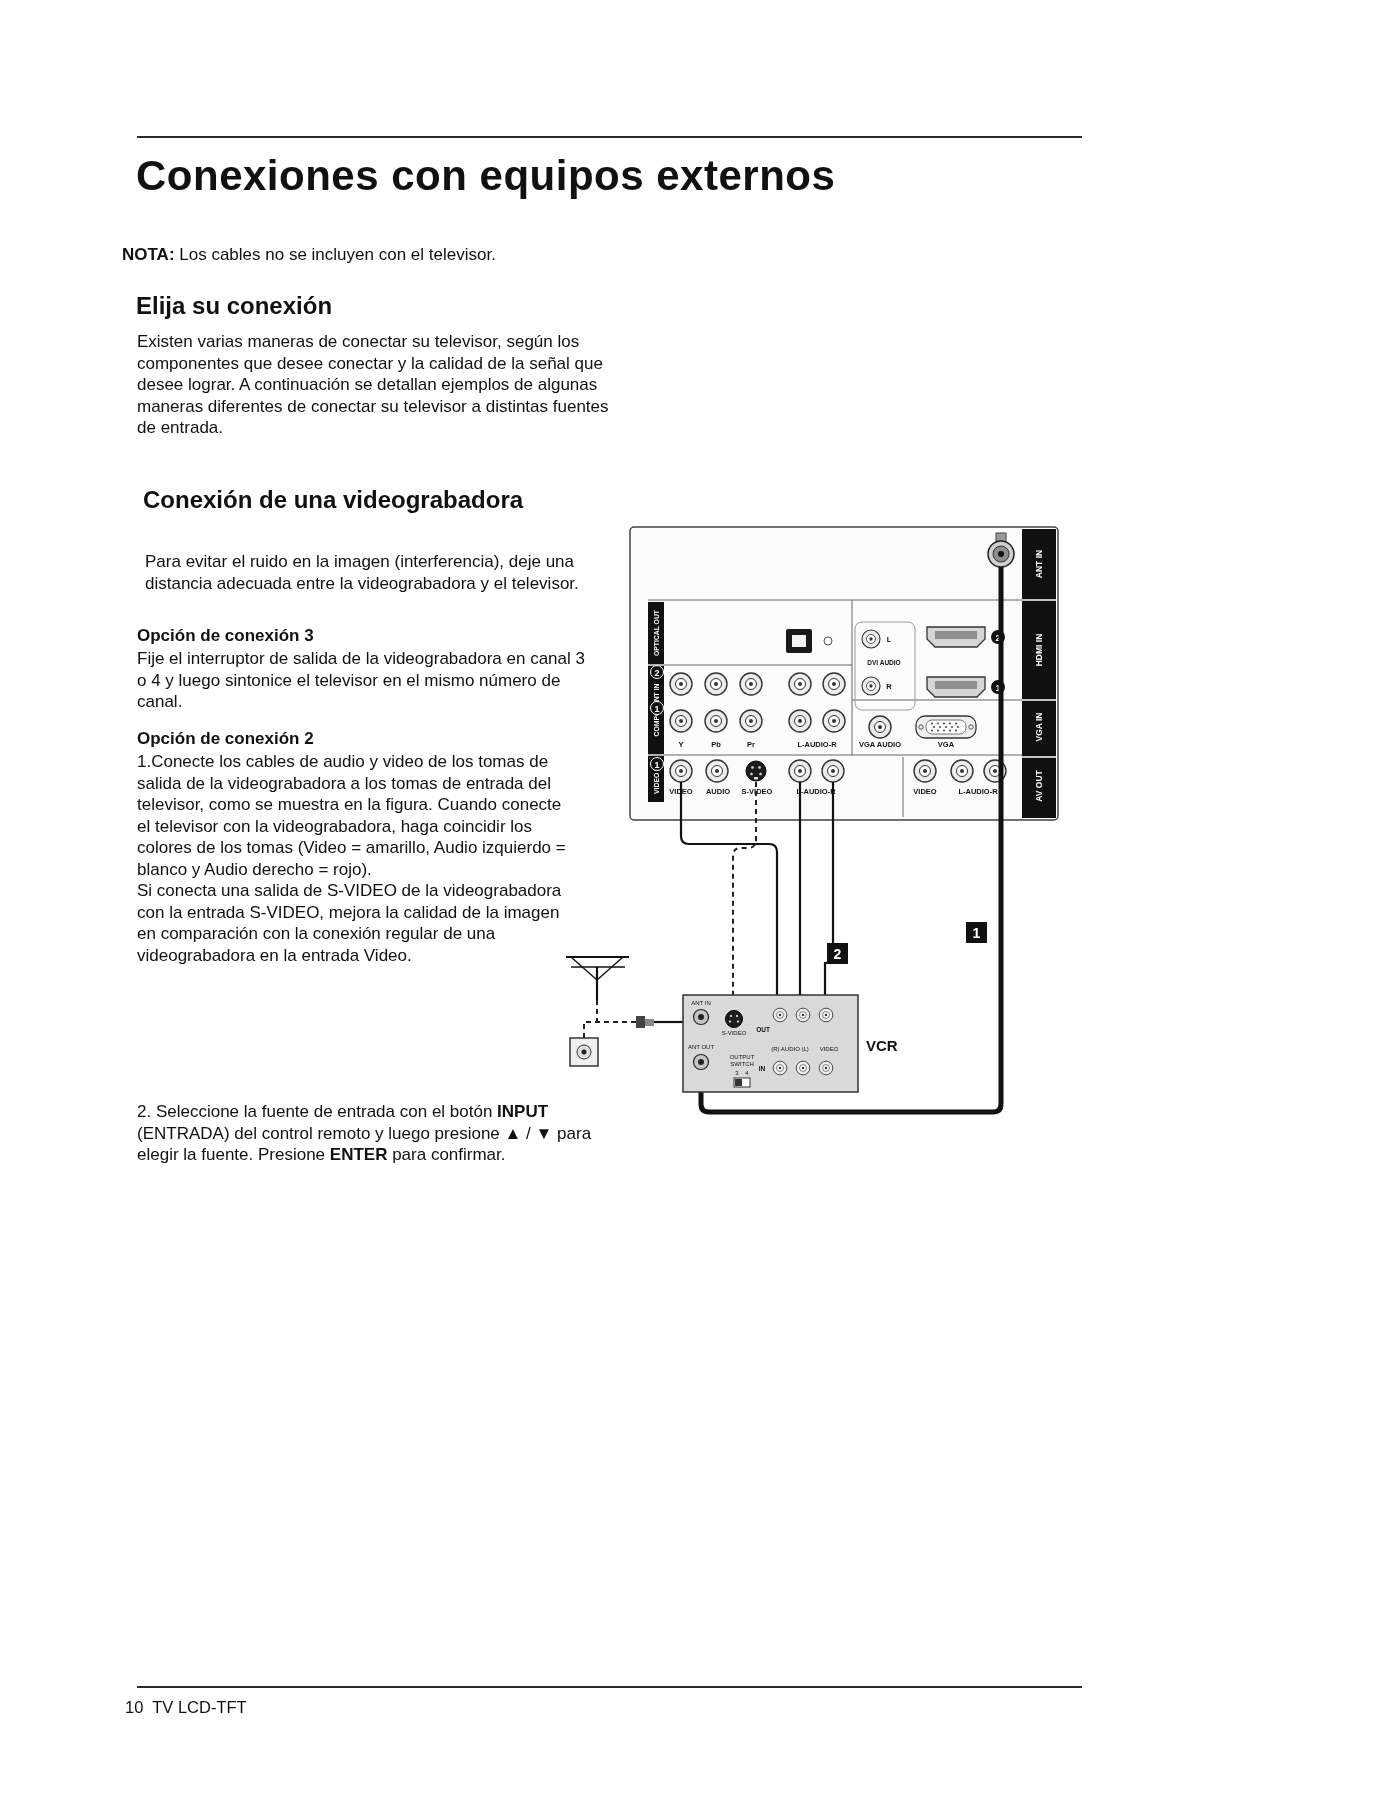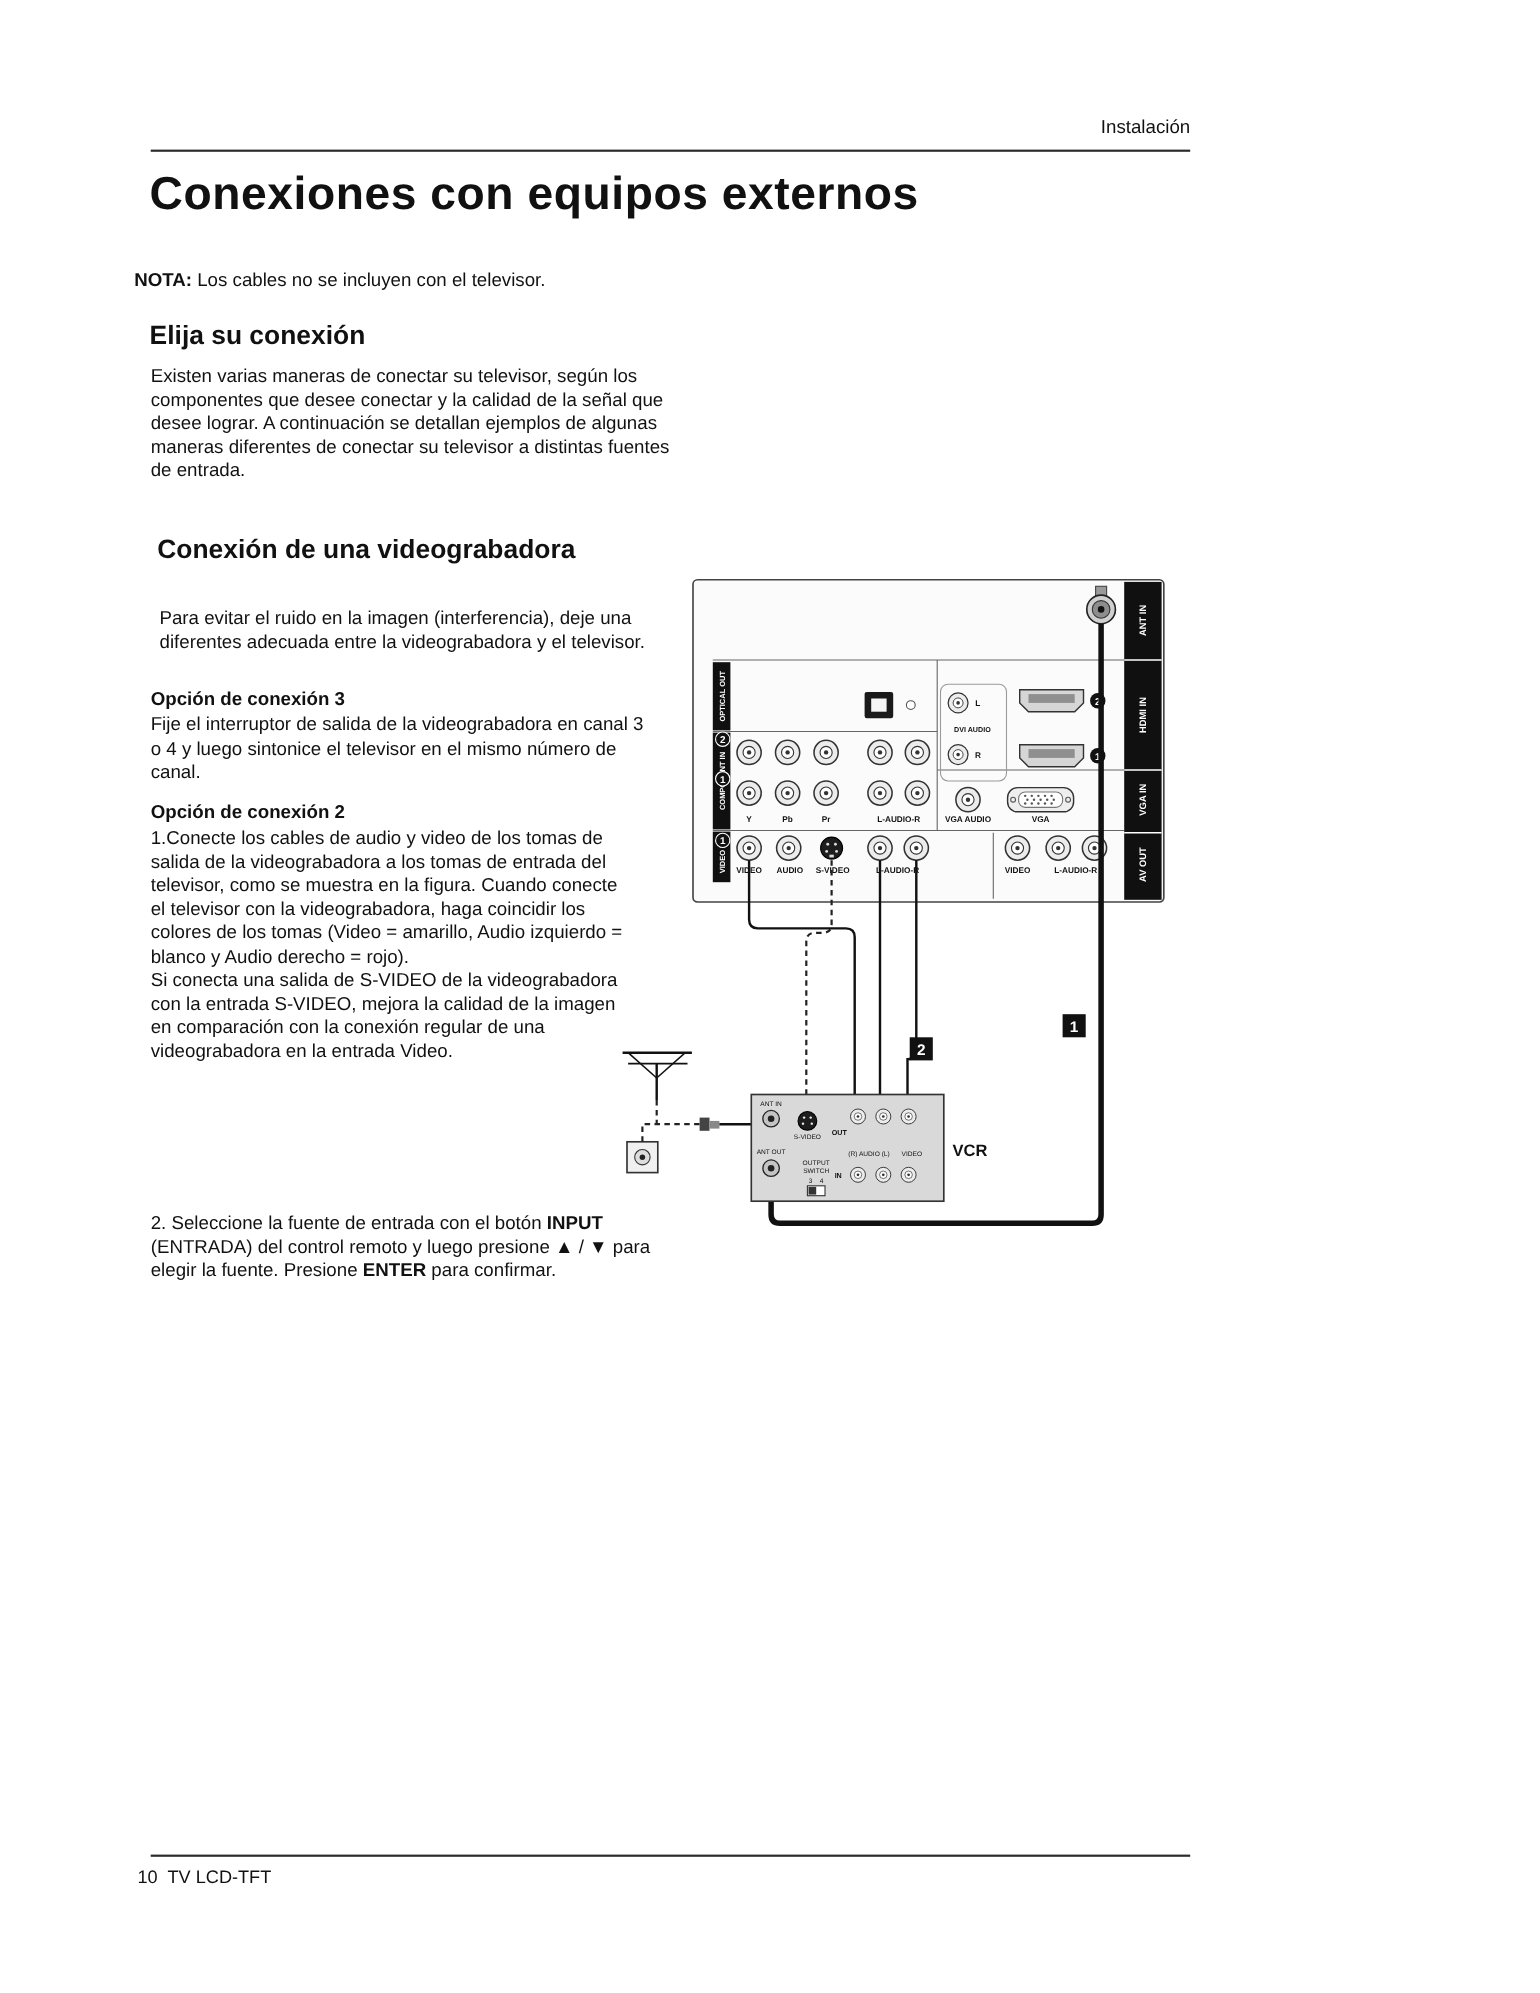--- a/index.html
+++ b/index.html
@@ -45,32 +45,31 @@
   .cable-thick{stroke:#111;stroke-width:5;fill:none;}
   .dashed{stroke:#222;stroke-width:2;fill:none;stroke-dasharray:5 4;}
   .divider{stroke:#666;stroke-width:1;}
   .group-box{fill:none;stroke:#9a9a9a;stroke-width:1;}
 </style>
 </head>
 <body>
 
 <div class="page">
 
-  <div class="hdr">Instalación</div>
   <div class="rule rule-top"></div>
 
   <h1 class="title">Conexiones con equipos externos</h1>
 
   <p class="nota"><b>NOTA:</b><span> Los cables no se incluyen con el televisor.</span></p>
 
   <h2 class="h-choose">Elija su conexión</h2>
   <p class="body choose-body">Existen varias maneras de conectar su televisor, según los componentes que desee conectar y la calidad de la señal que desee lograr. A continuación se detallan ejemplos de algunas maneras diferentes de conectar su televisor a distintas fuentes de entrada.</p>
 
   <h3 class="h-vcr">Conexión de una videograbadora</h3>
-  <p class="body vcr-intro">Para evitar el ruido en la imagen (interferencia), deje una diferentes adecuada entre la videograbadora y el televisor.</p>
+  <p class="body vcr-intro">Para evitar el ruido en la imagen (interferencia), deje una distancia adecuada entre la videograbadora y el televisor.</p>
 
   <h4 class="opt opt1-h">Opción de conexión 3</h4>
   <p class="body opt1-b">Fije el interruptor de salida de la videograbadora en canal 3 o 4 y luego sintonice el televisor en el mismo número de canal.</p>
 
   <h4 class="opt opt2-h">Opción de conexión 2</h4>
   <p class="body opt2-b"><span>1.Conecte los cables de audio y video de los tomas de salida de la videograbadora a los tomas de entrada del televisor, como se muestra en la figura. Cuando conecte el televisor con la videograbadora, haga coincidir los colores de los tomas (Video = amarillo, Audio izquierdo = blanco y Audio derecho = rojo).</span><br><span>Si conecta una salida de S-VIDEO de la videograbadora con la entrada S-VIDEO, mejora la calidad de la imagen en comparación con la conexión regular de una videograbadora en la entrada Video.</span></p>
 
 
   <p class="body step3"><span>2. Seleccione la fuente de entrada con el botón </span><b>INPUT</b><span> (ENTRADA) del control remoto y luego presione </span><span>▲ / ▼</span><span> para elegir la fuente. Presione </span><b>ENTER</b><span> para confirmar.</span></p>
 

